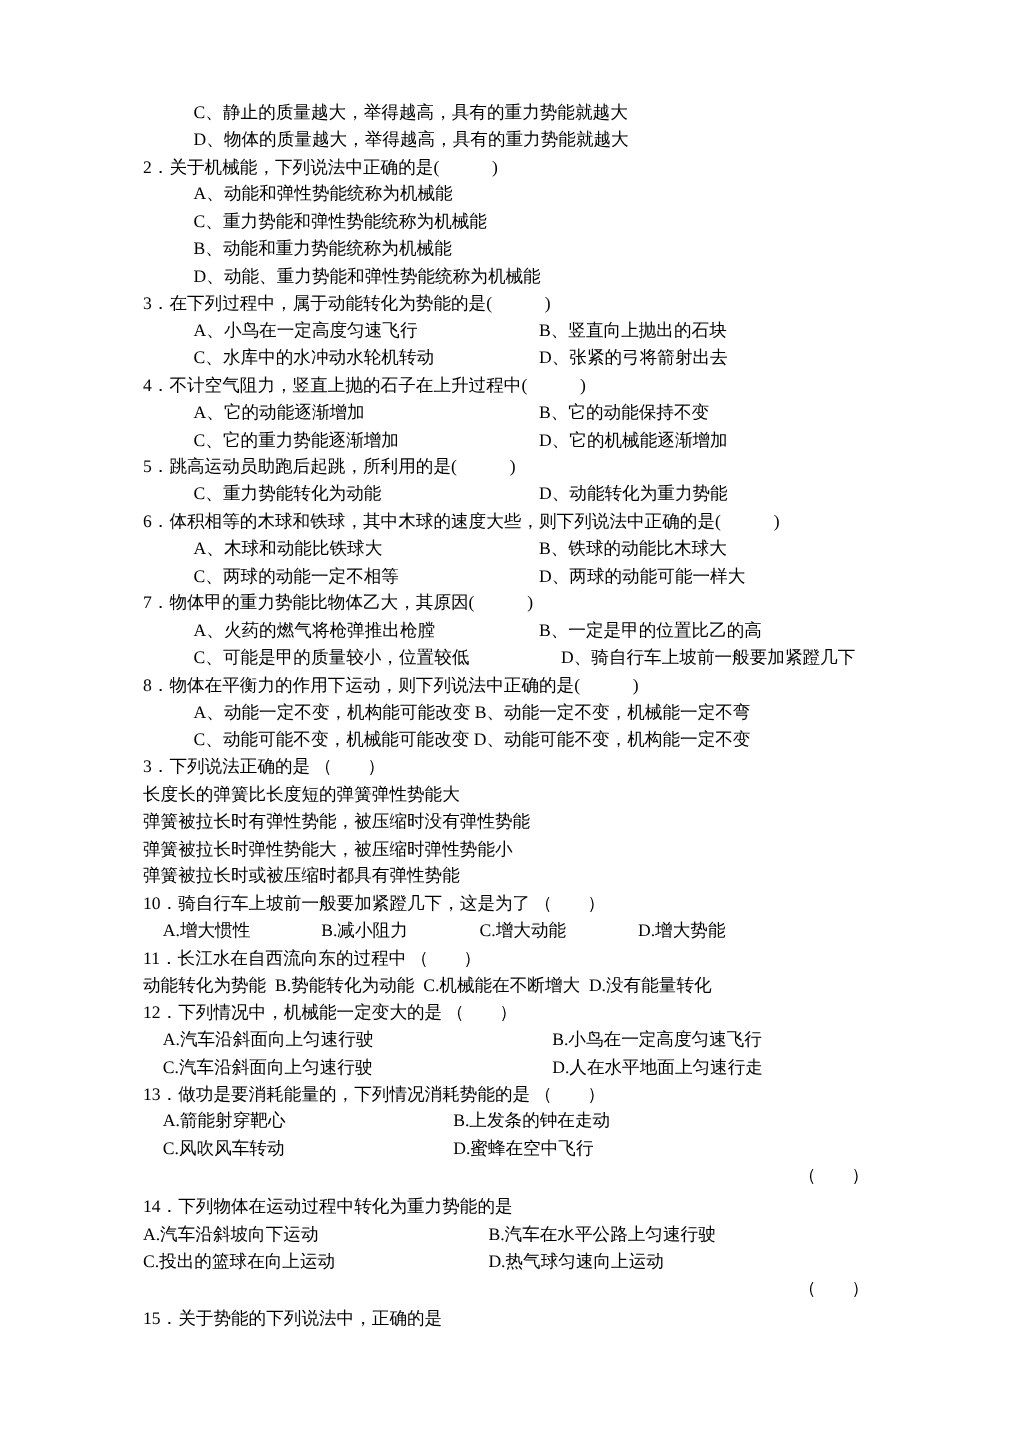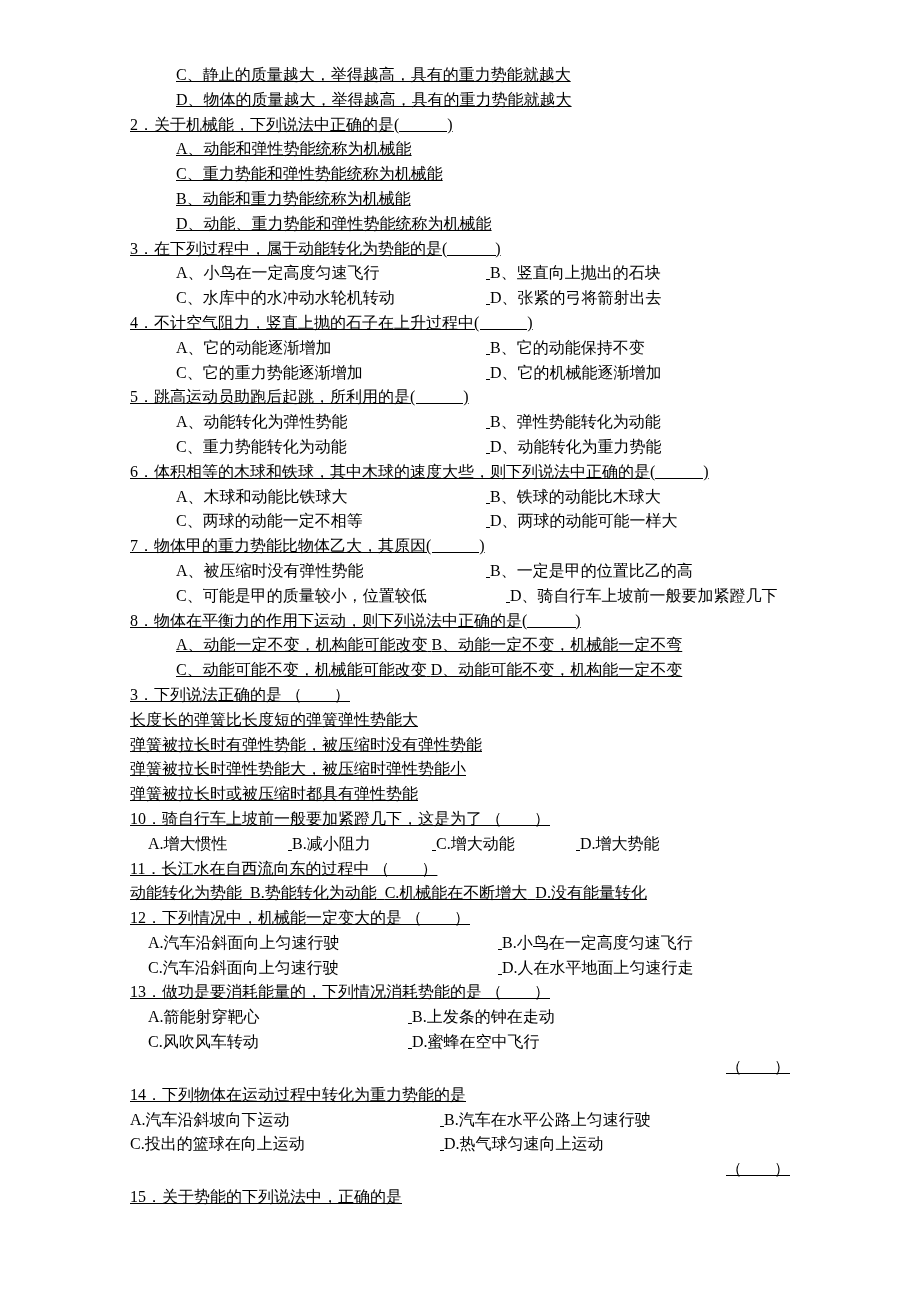--- a/index.html
+++ b/index.html
@@ -6,23 +6,22 @@
     margin: 0;
     background: #fff;
     font-family: "SimSun", "Songti SC", "STSong", serif;
     font-size: 16px;
     color: #000;
     line-height: 1.55;
   }
   .page {
     width: 920px;
     min-height: 1302px;
-    padding: 63px 130px 80px 130px;
+    padding: 91px 130px 80px 130px;
     box-sizing: border-box;
-    text-decoration: underline;
   }
   .q-stem {
     padding-left: 0;
   }
   .indent1 {
     padding-left: 46px;
   }
   .indent-small {
     padding-left: 18px;
   }
@@ -67,41 +66,37 @@
     <span class="a">A、它的动能逐渐增加</span>
     <span class="b">B、它的动能保持不变</span>
   </div>
   <div class="indent1 row2col">
     <span class="a">C、它的重力势能逐渐增加</span>
     <span class="b">D、它的机械能逐渐增加</span>
   </div>
 
   <div class="q-stem">5．跳高运动员助跑后起跳，所利用的是(　　　)</div>
   <div class="indent1 row2col">
-    <span class="a">A、动能转化为弹性势能</span>
-    <span class="b">B、弹性势能转化为动能</span>
-  </div>
-  <div class="indent1 row2col">
     <span class="a">C、重力势能转化为动能</span>
     <span class="b">D、动能转化为重力势能</span>
   </div>
 
   <div class="q-stem">6．体积相等的木球和铁球，其中木球的速度大些，则下列说法中正确的是(　　　)</div>
   <div class="indent1 row2col">
     <span class="a">A、木球和动能比铁球大</span>
     <span class="b">B、铁球的动能比木球大</span>
   </div>
   <div class="indent1 row2col">
     <span class="a">C、两球的动能一定不相等</span>
     <span class="b">D、两球的动能可能一样大</span>
   </div>
 
   <div class="q-stem">7．物体甲的重力势能比物体乙大，其原因(　　　)</div>
   <div class="indent1 row2col">
-    <span class="a">A、被压缩时没有弹性势能</span>
+    <span class="a">A、火药的燃气将枪弹推出枪膛</span>
     <span class="b">B、一定是甲的位置比乙的高</span>
   </div>
   <div class="indent1 row2col">
     <span class="a" style="min-width:330px">C、可能是甲的质量较小，位置较低</span>
     <span class="b">D、骑自行车上坡前一般要加紧蹬几下</span>
   </div>
 
   <div class="q-stem">8．物体在平衡力的作用下运动，则下列说法中正确的是(　　　)</div>
   <div class="indent1">
     <span>A、动能一定不变，机构能可能改变</span>

